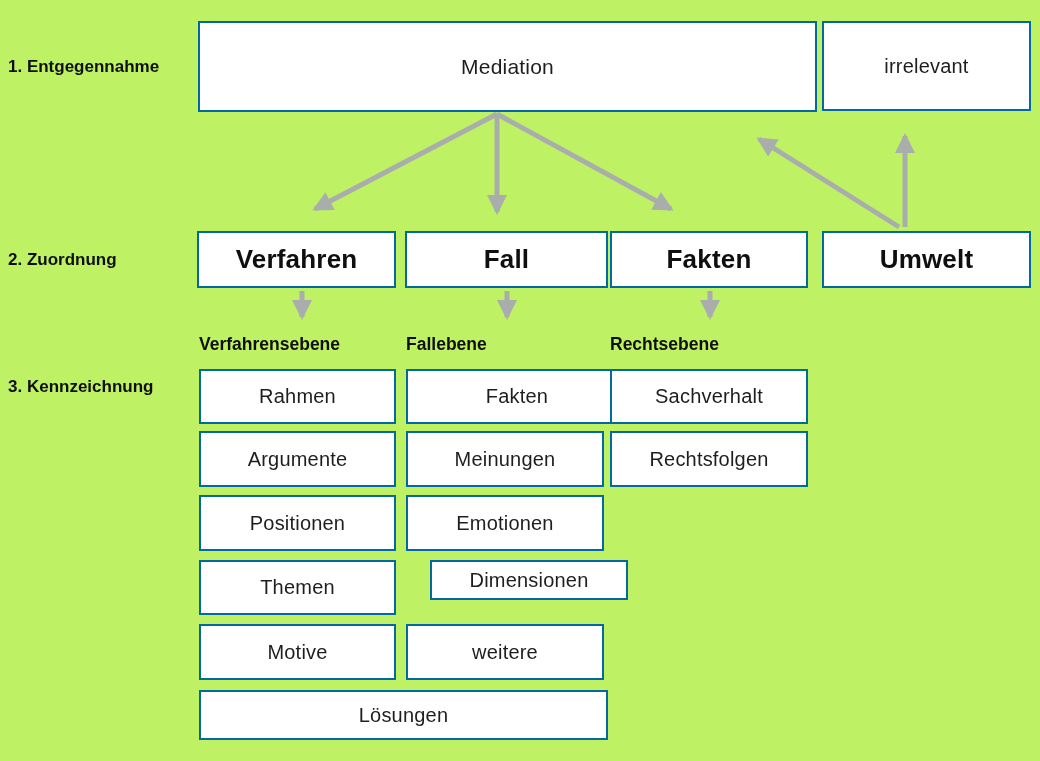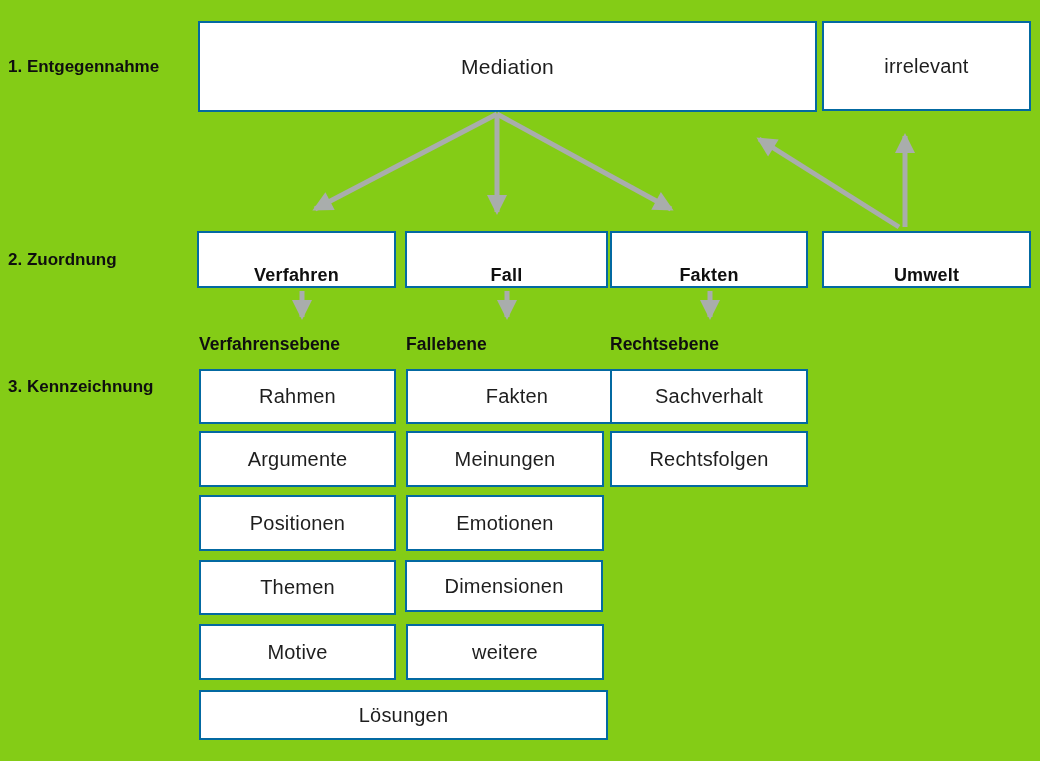--- a/index.html
+++ b/index.html
@@ -5,37 +5,37 @@
   html, body {
     margin: 0;
     padding: 0;
     background: #ffffff;
     font-family: "Liberation Sans", "DejaVu Sans", sans-serif;
   }
   .canvas {
     position: relative;
     width: 1040px;
     height: 761px;
-    background: #84cc16;
+    background: #bef264;
     overflow: hidden;
   }
   .box {
     position: absolute;
     box-sizing: border-box;
     border: 2px solid #0369a1;
     background: #ffffff;
     display: flex;
     align-items: center;
     justify-content: center;
     color: #1e1e1e;
     font-size: 20px;
     letter-spacing: 0.2px;
   }
   .box.big { font-size: 21px; }
-  .box.cat { font-weight: bold; font-size: 18px; color: #0f0f0f; align-items: flex-end; }
+  .box.cat { font-weight: bold; font-size: 26px; color: #0f0f0f; }
   .stage-label {
     position: absolute;
     left: 8px;
     font-weight: bold;
     font-size: 17px;
     color: #0f0f0f;
     white-space: nowrap;
   }
   .col-header {
     position: absolute;
@@ -103,21 +103,21 @@
 
   <div class="box" style="left:406px; top:369px; width:222px; height:55px">
     <span>Fakten</span>
   </div>
   <div class="box" style="left:406px; top:431px; width:198px; height:56px">
     <span>Meinungen</span>
   </div>
   <div class="box" style="left:406px; top:495px; width:198px; height:56px">
     <span>Emotionen</span>
   </div>
-  <div class="box" style="left:405px; top:560px; width:198px; height:52px">
+  <div class="box" style="left:430px; top:560px; width:198px; height:40px">
     <span>Dimensionen</span>
   </div>
   <div class="box" style="left:610px; top:369px; width:198px; height:55px">
     <span>Sachverhalt</span>
   </div>
 
   <div class="box" style="left:406px; top:624px; width:198px; height:56px">
     <span>weitere</span>
   </div>
   <div class="box" style="left:610px; top:431px; width:198px; height:56px">

